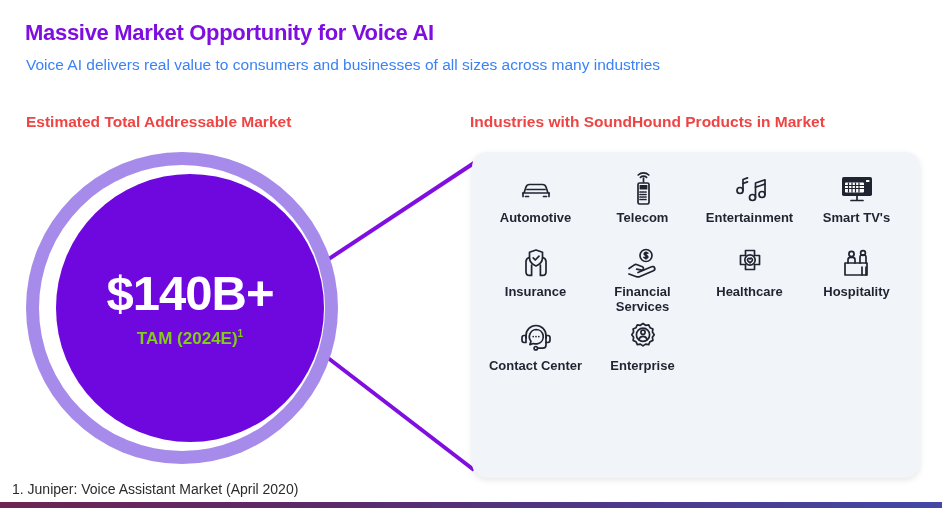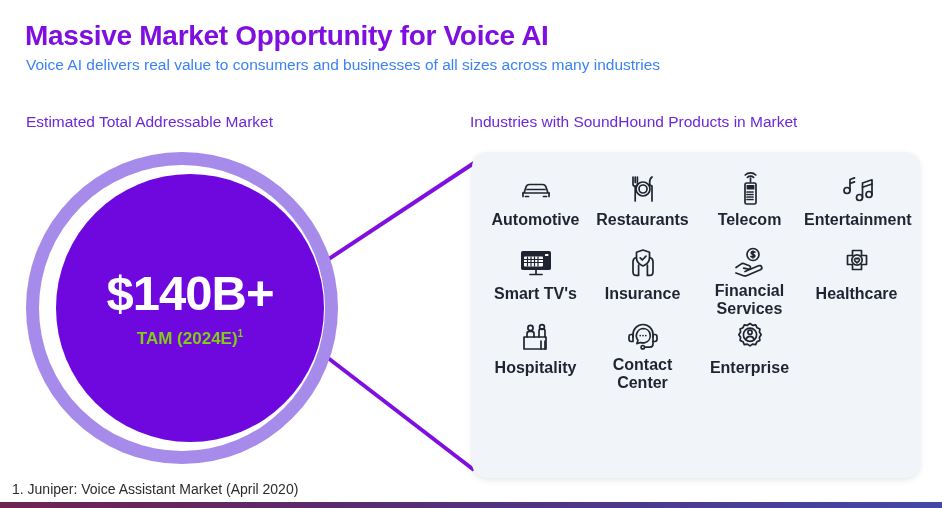--- a/index.html
+++ b/index.html
@@ -13,41 +13,41 @@
     font-family: "Liberation Sans", sans-serif;
     overflow: hidden;
     position: relative;
   }
 
   
   #slide-title {
     position: absolute;
     left: 25px;
     top: 20px;
-    font-size: 28px;
+    font-size: 22px;
     font-weight: bold;
     color: #7F0FE0;
     letter-spacing: -0.3px;
     white-space: nowrap;
   }
   #slide-subtitle {
     position: absolute;
     left: 26px;
     top: 56px;
     font-size: 15.5px;
     color: #3b82f6;
     white-space: nowrap;
   }
 
   
   .section-heading {
     position: absolute;
     font-size: 15.5px;
-    font-weight: normal;
-    color: #6d28d9;
+    font-weight: bold;
+    color: #ef4444;
     white-space: nowrap;
   }
   #tam-heading { left: 26px; top: 113px; }
   #industries-heading { left: 470px; top: 113px; }
 
   
   #connectors {
     position: absolute;
     left: 0;
     top: 0;
@@ -140,21 +140,21 @@
   }
   .industry-icon {
     height: 38px;
     display: flex;
     align-items: center;
     justify-content: center;
   }
   .industry-icon svg { display: block; }
   .industry-label {
     margin-top: 3px;
-    font-size: 16px;
+    font-size: 13px;
     font-weight: bold;
     color: #1f2430;
     text-align: center;
     line-height: 1.12;
     width: 105px;
   }
 
   
   #footnote {
     position: absolute;
@@ -202,32 +202,20 @@
   <div id="industry-grid">
       <div class="industry-cell">
         <div class="industry-icon">
           <svg width="36" height="30" viewBox="0 0 36 30">
             <path stroke="#1f2430" fill="none" stroke-width="1.7" stroke-linecap="round" stroke-linejoin="round" d="M5 19h26M6 19l2-6c.5-1.6 1.8-2.5 3.5-2.5h13c1.7 0 3 .9 3.5 2.5l2 6"></path>
             <path stroke="#1f2430" fill="none" stroke-width="1.7" stroke-linecap="round" stroke-linejoin="round" d="M5 19v3.5M31 19v3.5M7.5 22.5h3M25.5 22.5h3"></path>
             <path stroke="#1f2430" fill="none" stroke-width="1.7" stroke-linecap="round" stroke-linejoin="round" d="M9 15.5h18"></path>
           </svg>
         </div>
         <div class="industry-label">Automotive</div>
-      </div>
-      <div class="industry-cell">
-        <div class="industry-icon">
-          <svg width="36" height="34" viewBox="0 0 36 34">
-            <circle stroke="#1f2430" fill="none" stroke-width="1.7" stroke-linecap="round" stroke-linejoin="round" cx="18" cy="17" r="7"></circle>
-            <circle stroke="#1f2430" fill="none" stroke-width="1.7" stroke-linecap="round" stroke-linejoin="round" cx="18" cy="17" r="4"></circle>
-            <path stroke="#1f2430" fill="none" stroke-width="1.7" stroke-linecap="round" stroke-linejoin="round" d="M8 5v7c0 1.4 1 2.3 2.2 2.3S12.4 13.4 12.4 12V5M10.2 5v5.5"></path>
-            <path stroke="#1f2430" fill="none" stroke-width="1.7" stroke-linecap="round" stroke-linejoin="round" d="M10.2 14.3V29"></path>
-            <path stroke="#1f2430" fill="none" stroke-width="1.7" stroke-linecap="round" stroke-linejoin="round" d="M27 5c-1.6 1-2.4 3.2-2.4 5.8 0 2 .9 3.2 2.4 3.4V29"></path>
-          </svg>
-        </div>
-        <div class="industry-label">Restaurants</div>
       </div>
       <div class="industry-cell">
         <div class="industry-icon">
           <svg width="28" height="36" viewBox="0 0 28 36">
             <rect stroke="#1f2430" fill="none" stroke-width="1.7" stroke-linecap="round" stroke-linejoin="round" x="9" y="12" width="11" height="21" rx="1.6"></rect>
             <rect fill="#1f2430" x="10.6" y="14" width="7.8" height="4.6" rx="0.6"></rect>
             <path stroke="#1f2430" fill="none" stroke-width="1.7" stroke-linecap="round" stroke-linejoin="round" d="M11 21h1.2M13.4 21h1.2M15.8 21h1.2M11 23.5h1.2M13.4 23.5h1.2M15.8 23.5h1.2M11 26h1.2M13.4 26h1.2M15.8 26h1.2M11 28.5h1.2M13.4 28.5h1.2M15.8 28.5h1.2"></path>
             <path stroke="#1f2430" fill="none" stroke-width="1.7" stroke-linecap="round" stroke-linejoin="round" d="M14.5 11V7"></path>
             <path stroke="#1f2430" fill="none" stroke-width="1.7" stroke-linecap="round" stroke-linejoin="round" d="M11.4 6.4a4.6 4.6 0 0 1 6.2 0"></path>
             <path stroke="#1f2430" fill="none" stroke-width="1.7" stroke-linecap="round" stroke-linejoin="round" d="M9.2 4a7.8 7.8 0 0 1 10.6 0"></path>

